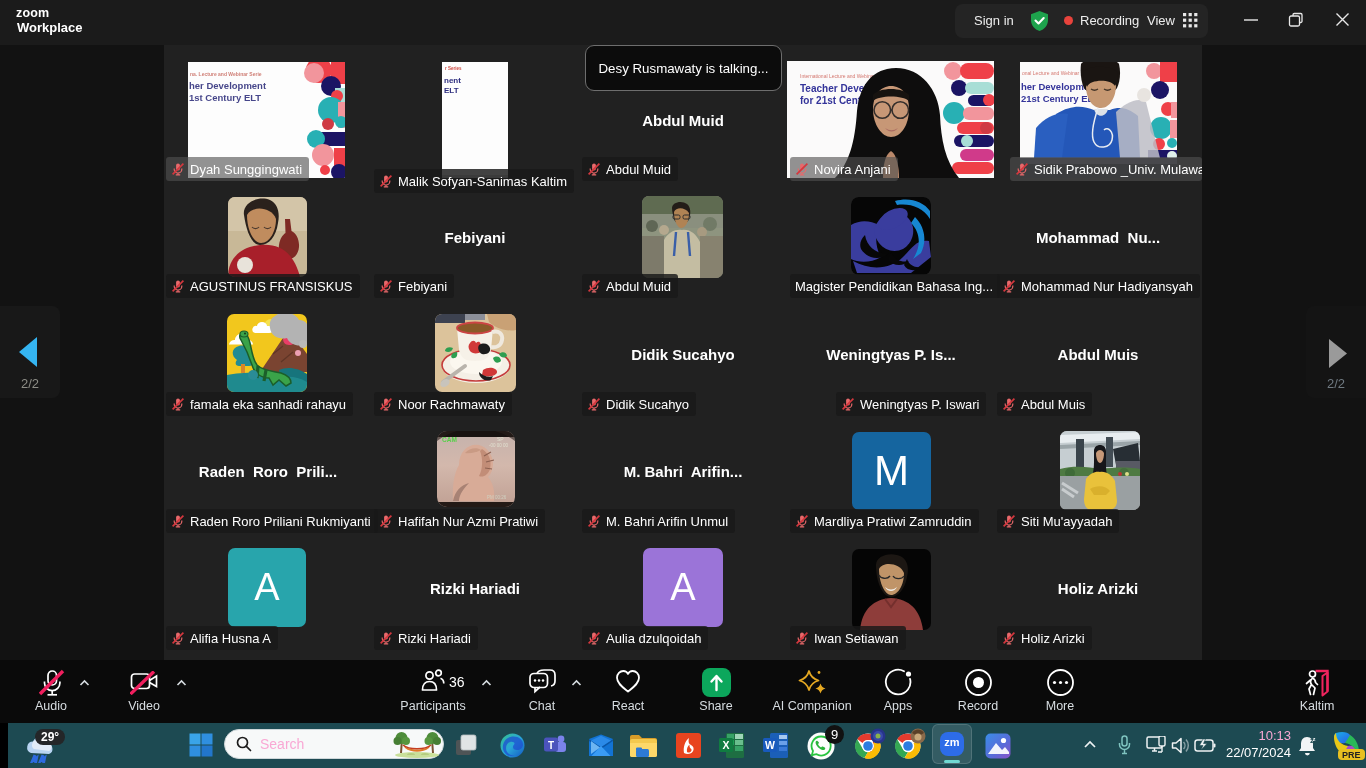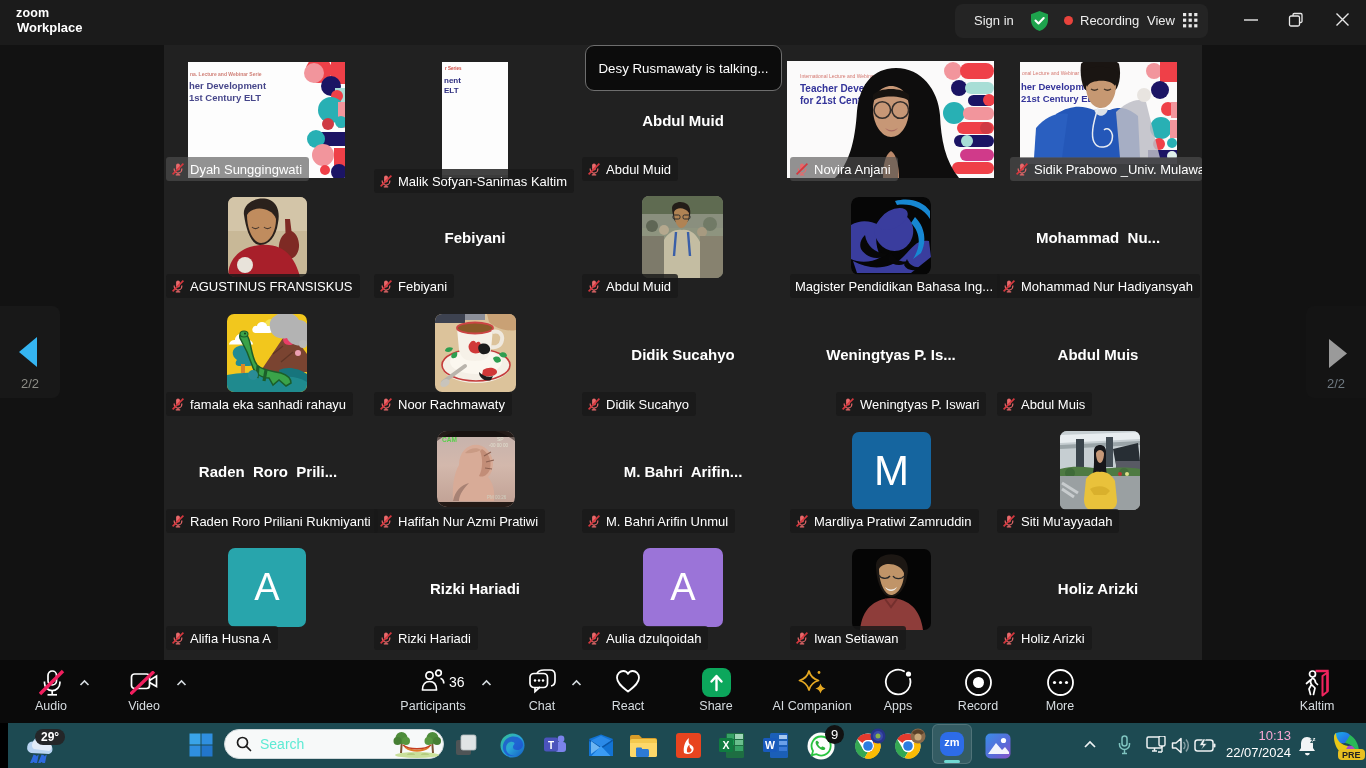--- a/index.html
+++ b/index.html
@@ -619,21 +619,21 @@
     <rect x="12.5" y="0.5" width="11" height="11" fill="#2f8fe0"></rect>
     <rect x="0.5" y="12.5" width="11" height="11" fill="#2f8fe0"></rect>
     <rect x="12.5" y="12.5" width="11" height="11" fill="#2276cc"></rect>
   </svg>
 
   <div class="abs" style="left:216px; top:6px; width:220px; height:30px; background:#f7f9f9; border-radius:16px; border:1px solid #cfd8da;"></div>
   <svg class="abs" style="left:228px; top:13px;" width="16" height="16" viewBox="0 0 16 16">
     <circle cx="6.5" cy="6.5" r="5" fill="none" stroke="#1d1d1d" stroke-width="1.7"></circle>
     <line x1="10.4" y1="10.4" x2="14.5" y2="14.5" stroke="#1d1d1d" stroke-width="1.7" stroke-linecap="round"></line>
   </svg>
-  <div class="abs" style="left:252px; top:13px; color:#5eead4; font-size:14px;">Search</div>
+  <div class="abs" style="left:252px; top:13px; color:#f9a8d4; font-size:14px;">Search</div>
 
   <svg class="abs" style="left:385px; top:8px;" width="48" height="27" viewBox="0 0 48 27">
     <ellipse cx="24" cy="24" rx="22" ry="3" fill="#c9e09a"></ellipse>
     <path d="M8 22 L9 8 M40 22 L39 8" stroke="#7a5230" stroke-width="2"></path>
     <circle cx="8.5" cy="7" r="6" fill="#4e8c3a"></circle>
       <circle cx="4.5" cy="10" r="4" fill="#467f34"></circle>
       <circle cx="13" cy="10" r="4" fill="#57963f"></circle>
     <circle cx="39.5" cy="7" r="6" fill="#4e8c3a"></circle>
       <circle cx="35.5" cy="10" r="4" fill="#57963f"></circle>
       <circle cx="44" cy="10" r="4" fill="#467f34"></circle>

